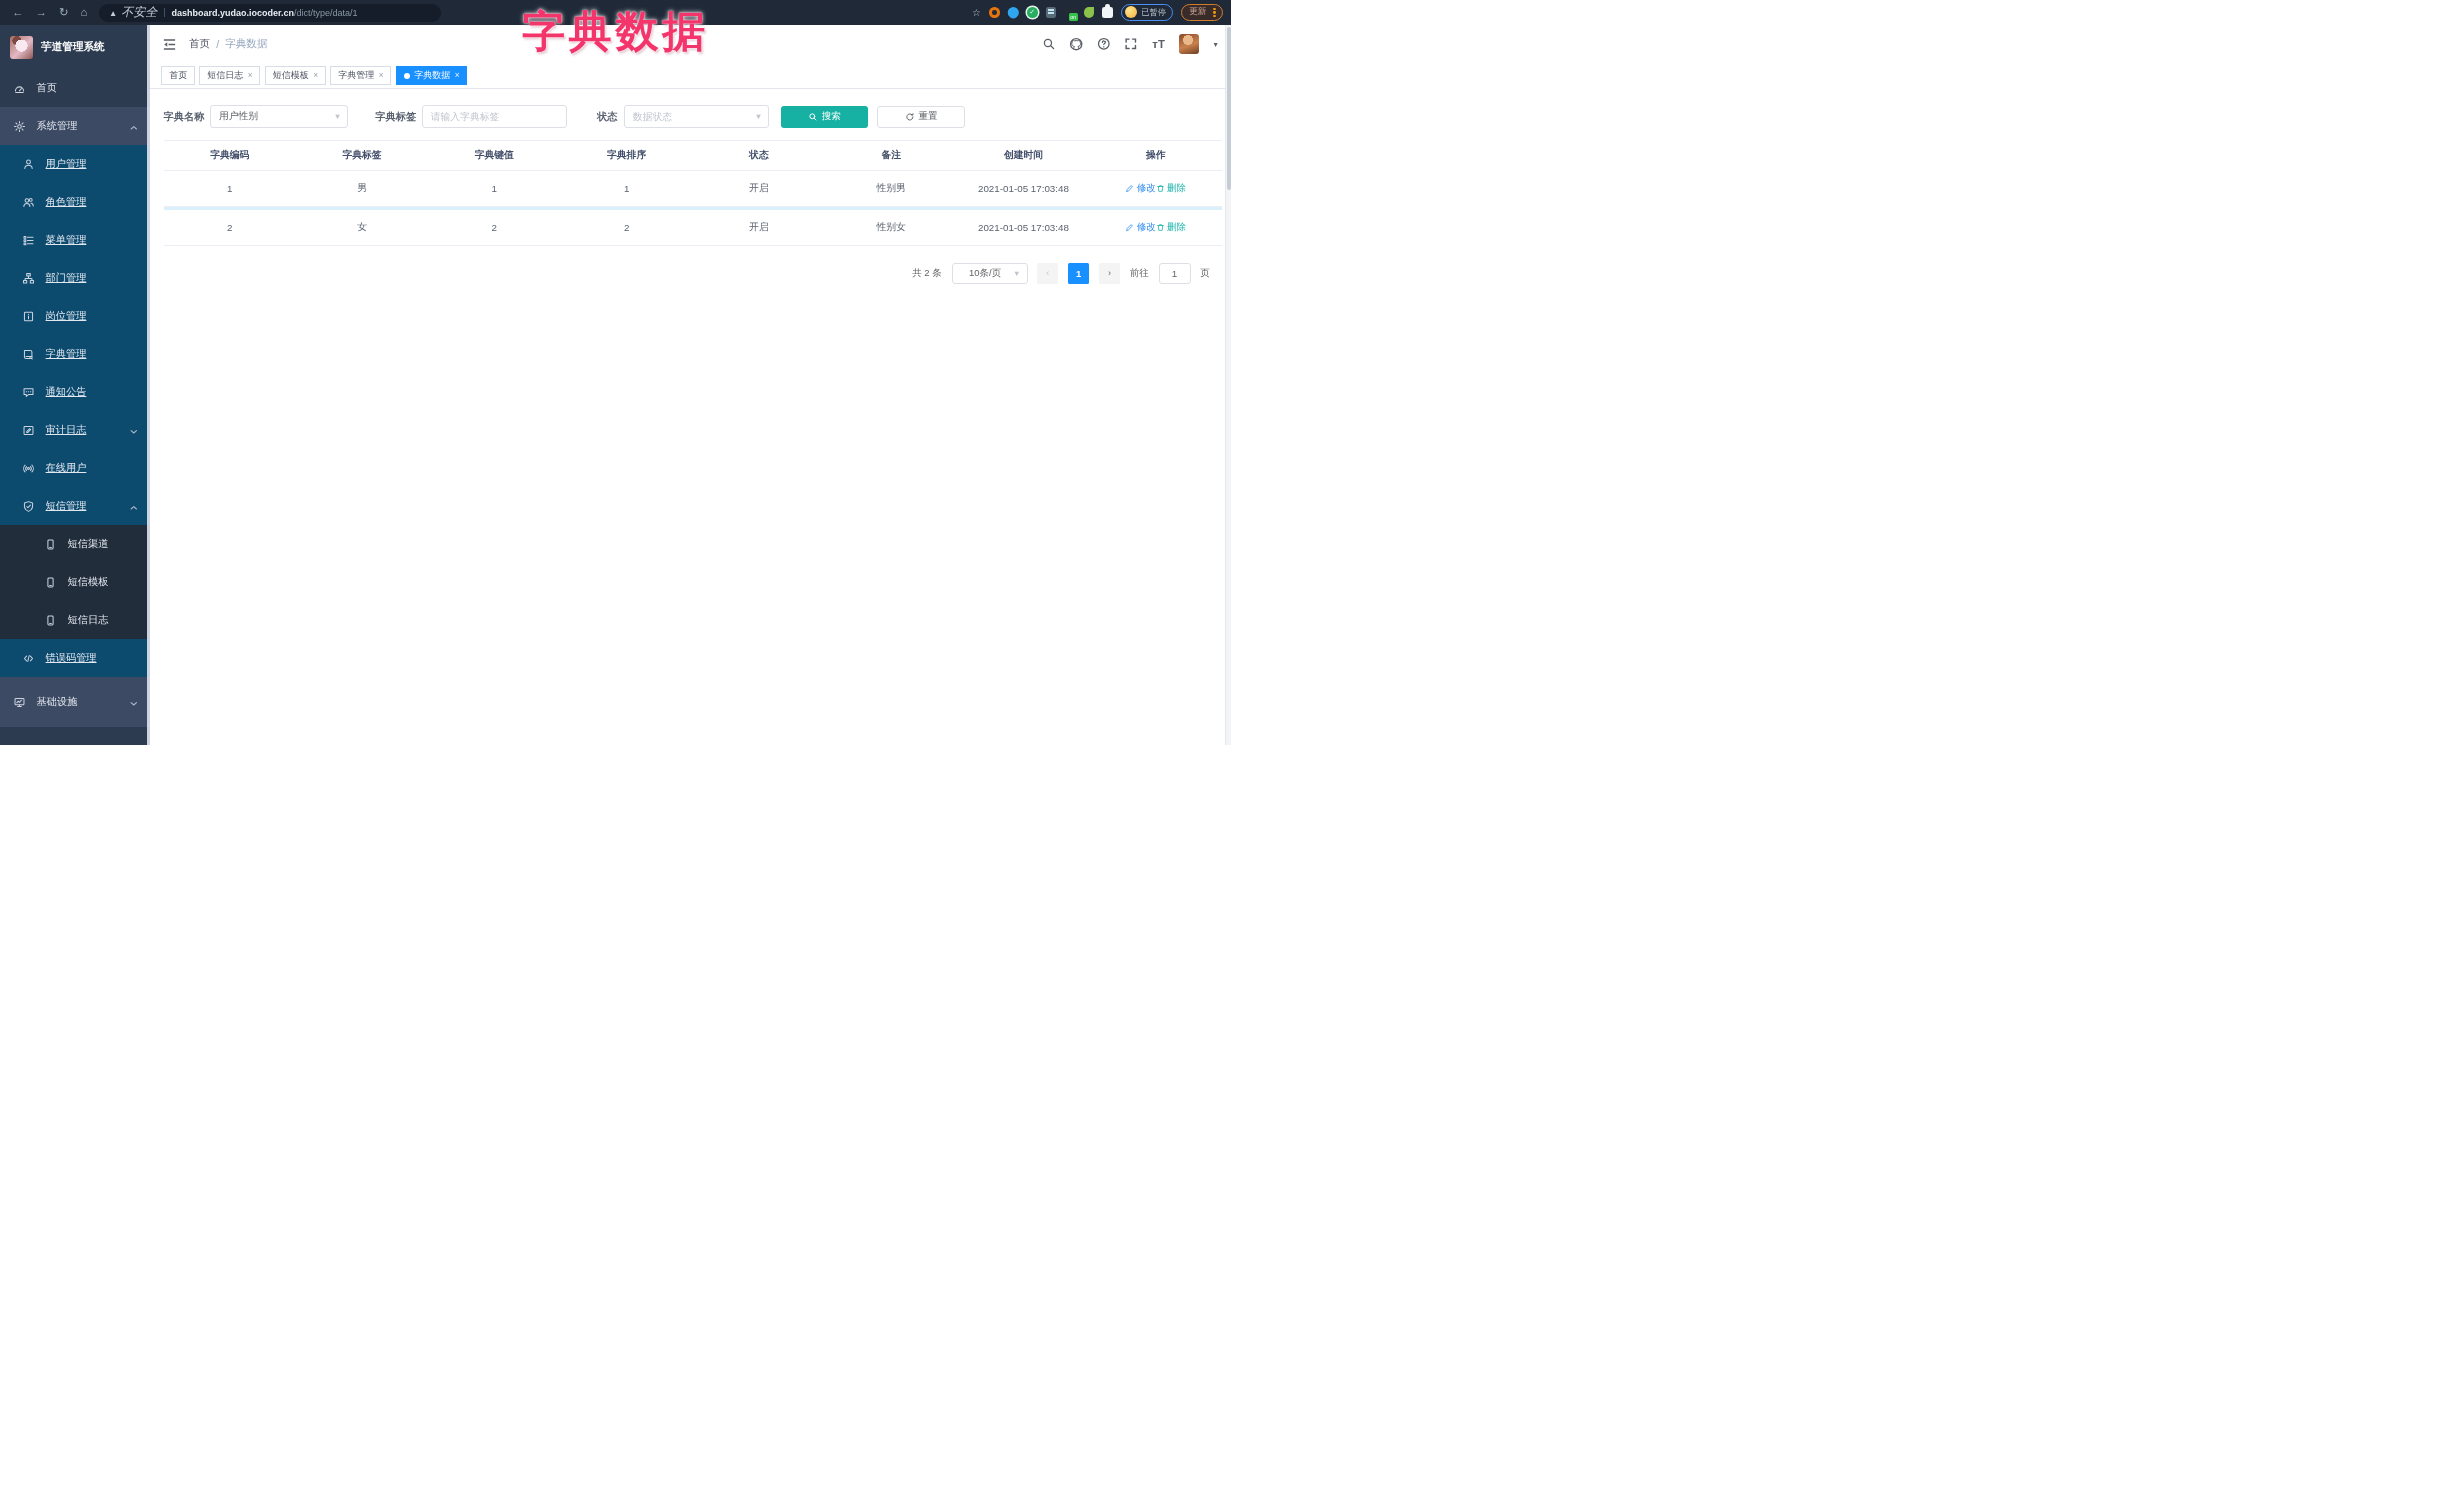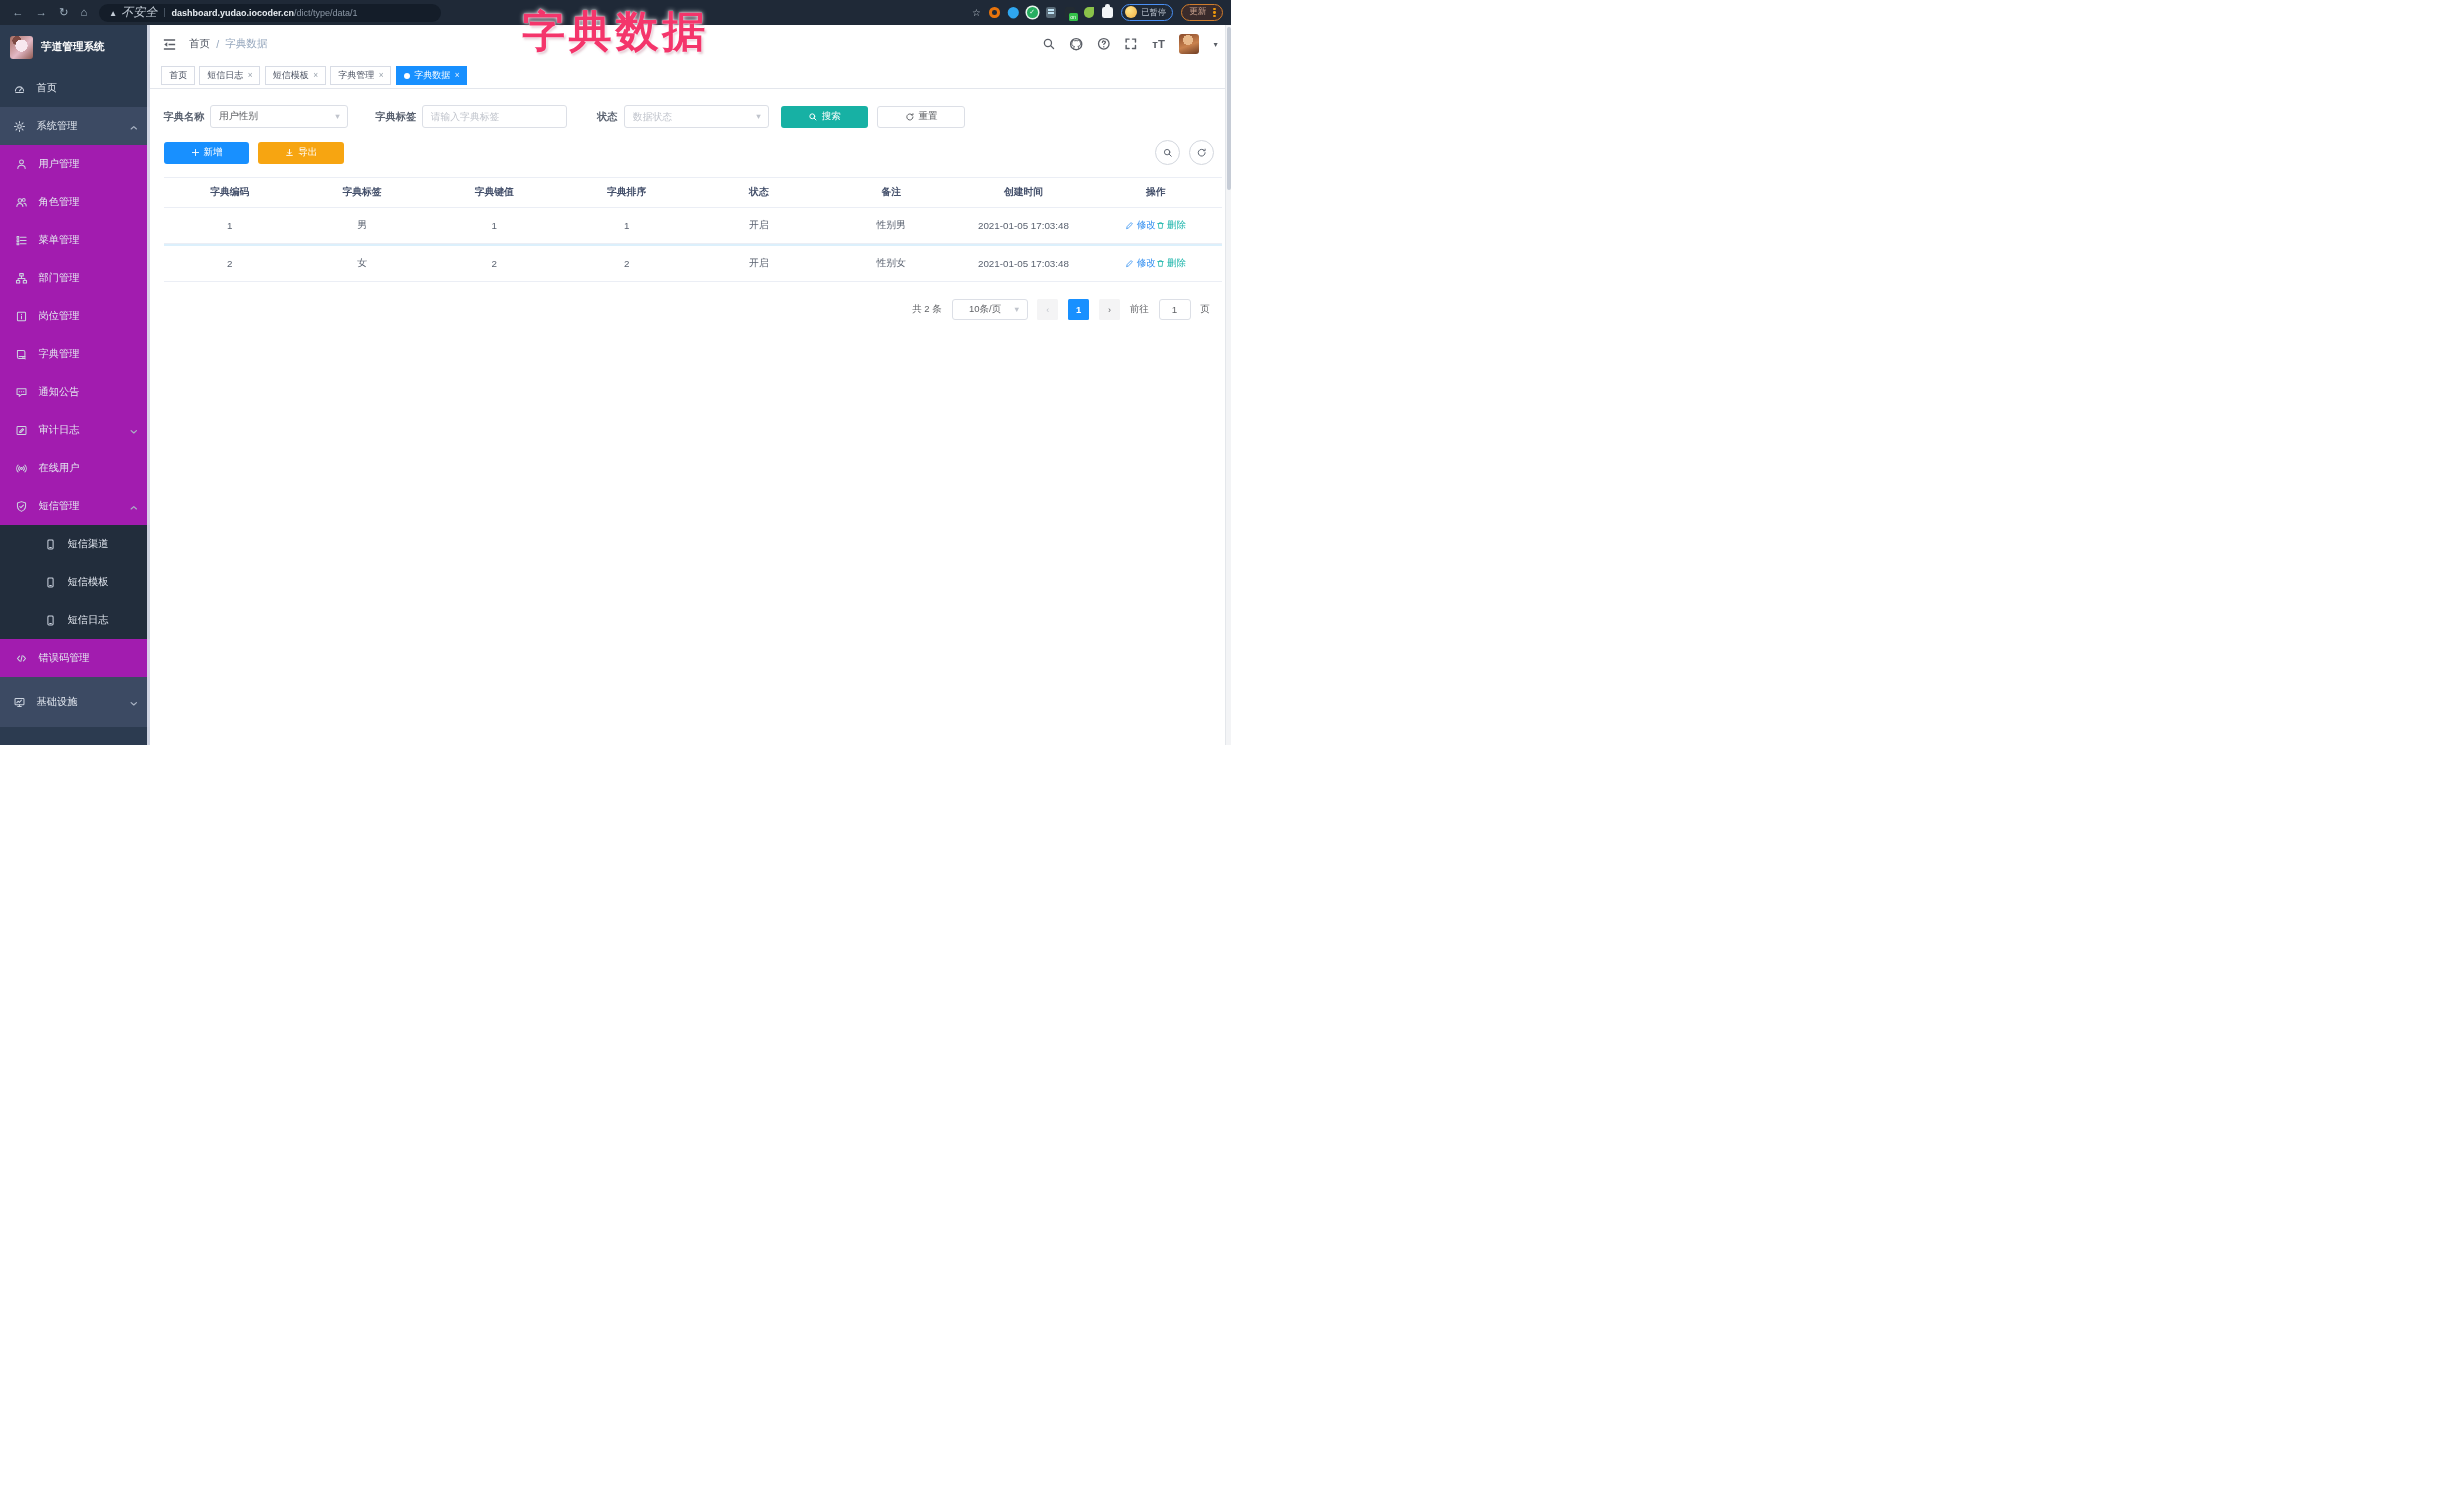--- a/index.html
+++ b/index.html
@@ -49,21 +49,21 @@
   .logo-img{width:23px;height:23px;border-radius:3px;flex:none;background:
     radial-gradient(circle at 50% 42%,#f8e8ef 0 34%,transparent 35%),
     radial-gradient(circle at 30% 20%,#7d4a43 0 18%,transparent 19%),
     linear-gradient(135deg,#a86f63,#e3b9c6 55%,#8e5a52);}
   .app-title{color:#fff;font-size:10.6px;font-weight:700;}
   .menu{display:flex;flex-direction:column;}
   .mitem{height:38px;display:flex;align-items:center;color:#e3e8f0;font-size:10.2px;cursor:pointer;position:relative;}
   .mitem .micon{width:13px;height:13px;margin-right:10.6px;flex:none;display:flex;align-items:center;justify-content:center;}
   .mitem svg{stroke:#ccd4e0;fill:none;stroke-width:1.25;stroke-linecap:round;stroke-linejoin:round;}
   .lv1{padding-left:13px;}
-  .lv2{padding-left:15px;background:#a21caf;}
+  .lv2{padding-left:22px;background:#0c4a6e;text-decoration:underline;}
   .lv3{padding-left:44px;background:#222d3c;}
   .mitem.highlight{background:#3c4a63;}
   .mitem.grow{height:50px;}
   .chev{position:absolute;right:12px;width:7.6px;height:7.6px;}
   .chev svg{stroke:#aab4c4;stroke-width:1.6;}
 
   .main{flex:1;display:flex;flex-direction:column;background:#fff;min-width:0;position:relative;}
   
   .navbar{height:38px;display:flex;align-items:center;padding:0 12px;flex:none;}
   .hamburger{width:15px;height:15px;cursor:pointer;}
@@ -463,47 +463,20 @@
           <span>搜索</span>
         </button>
         <button class="btn btn-reset">
           <svg viewBox="0 0 16 16" width="9.8" height="9.8">
               <path d="M13 8a5 5 0 1 1-1.5-3.5M13 2.8V5h-2.2"></path>
             </svg>
           <span>重置</span>
         </button>
       </div>
 
-      <div class="toolbar-row">
-        <button class="btn btn-add">
-          <svg viewBox="0 0 16 16" width="9" height="9">
-              <path d="M8 2.5v11M2.5 8h11"></path>
-            </svg>
-          <span>新增</span>
-        </button>
-        <button class="btn btn-export">
-          <svg viewBox="0 0 16 16" width="9" height="9">
-              <path d="M8 2.5v8M4.8 7.5L8 10.7l3.2-3.2M3 13.2h10"></path>
-            </svg>
-          <span>导出</span>
-        </button>
-        <div class="tool-circles">
-          <span class="circle-btn">
-            <svg viewBox="0 0 16 16" width="11.4" height="11.4">
-                <circle cx="7.2" cy="7.2" r="3.8"></circle>
-                <path d="M10 10l3 3"></path>
-              </svg>
-          </span>
-          <span class="circle-btn">
-            <svg viewBox="0 0 16 16" width="11.4" height="11.4">
-                <path d="M12.8 8a4.8 4.8 0 1 1-1.4-3.4M12.8 3v2.2h-2.2"></path>
-              </svg>
-          </span>
-        </div>
-      </div>
 
       <div class="table">
         <div class="trow thead" id="thead">
             <span class="cell">字典编码</span>
             <span class="cell">字典标签</span>
             <span class="cell">字典键值</span>
             <span class="cell">字典排序</span>
             <span class="cell">状态</span>
             <span class="cell">备注</span>
             <span class="cell">创建时间</span>

